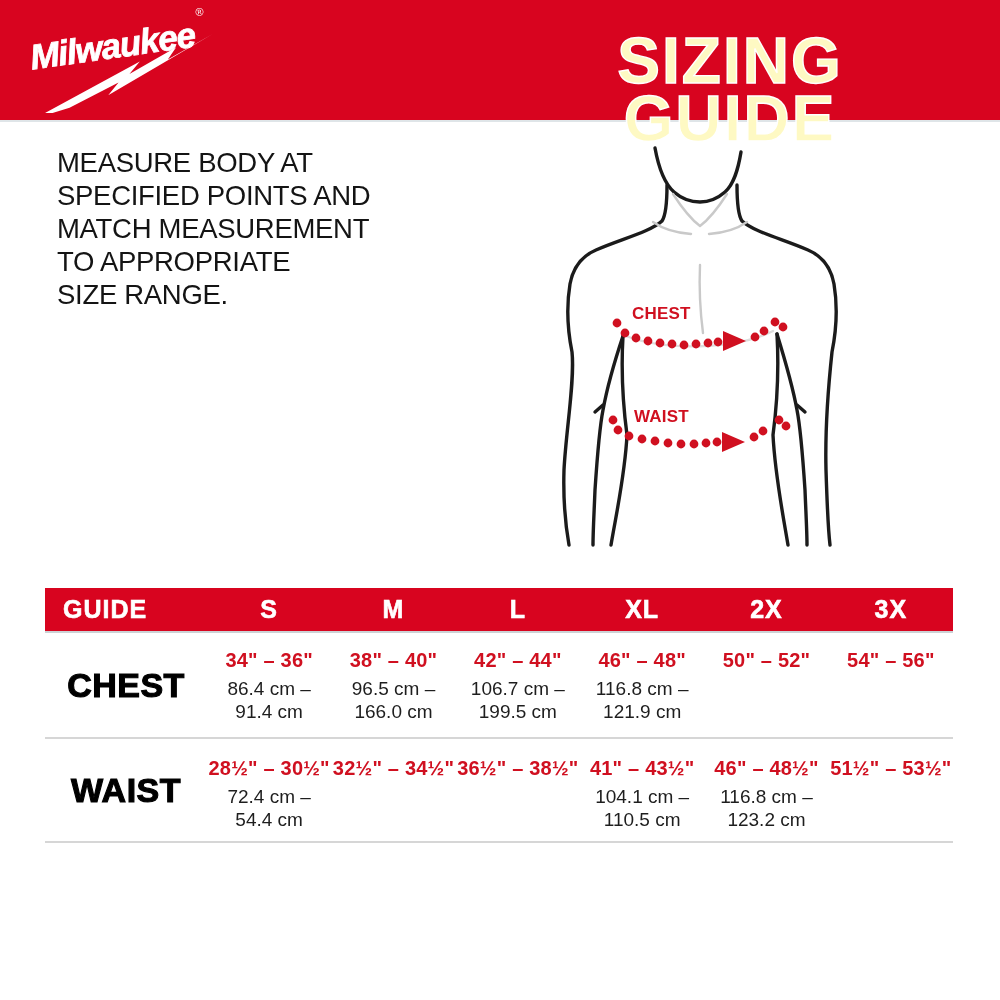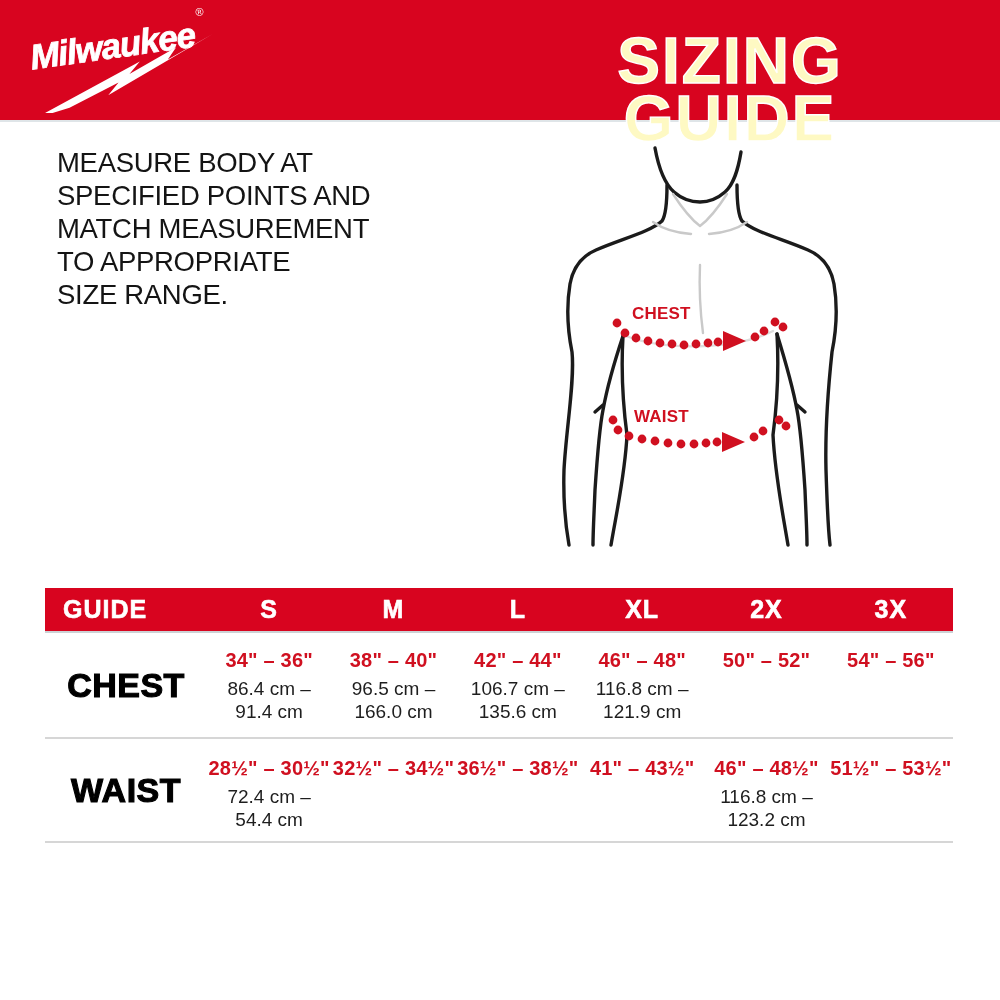--- a/index.html
+++ b/index.html
@@ -174,21 +174,21 @@
 91.4 cm</div>
       </div>
       <div class="cell">
         <div class="in">38" – 40"</div>
         <div class="cm">96.5 cm –
 166.0 cm</div>
       </div>
       <div class="cell">
         <div class="in">42" – 44"</div>
         <div class="cm">106.7 cm –
-135.6 cm</div>
+199.5 cm</div>
       </div>
       <div class="cell">
         <div class="in">46" – 48"</div>
         <div class="cm">116.8 cm –
 121.9 cm</div>
       </div>
       <div class="cell">
         <div class="in">50" – 52"</div>
       </div>
       <div class="cell">
@@ -204,20 +204,22 @@
 54.4 cm</div>
       </div>
       <div class="cell">
         <div class="in">32½" – 34½"</div>
       </div>
       <div class="cell">
         <div class="in">36½" – 38½"</div>
       </div>
       <div class="cell">
         <div class="in">41" – 43½"</div>
+        <div class="cm">104.1 cm –
+110.5 cm</div>
       </div>
       <div class="cell">
         <div class="in">46" – 48½"</div>
         <div class="cm">116.8 cm –
 123.2 cm</div>
       </div>
       <div class="cell">
         <div class="in">51½" – 53½"</div>
       </div>
     </div>

